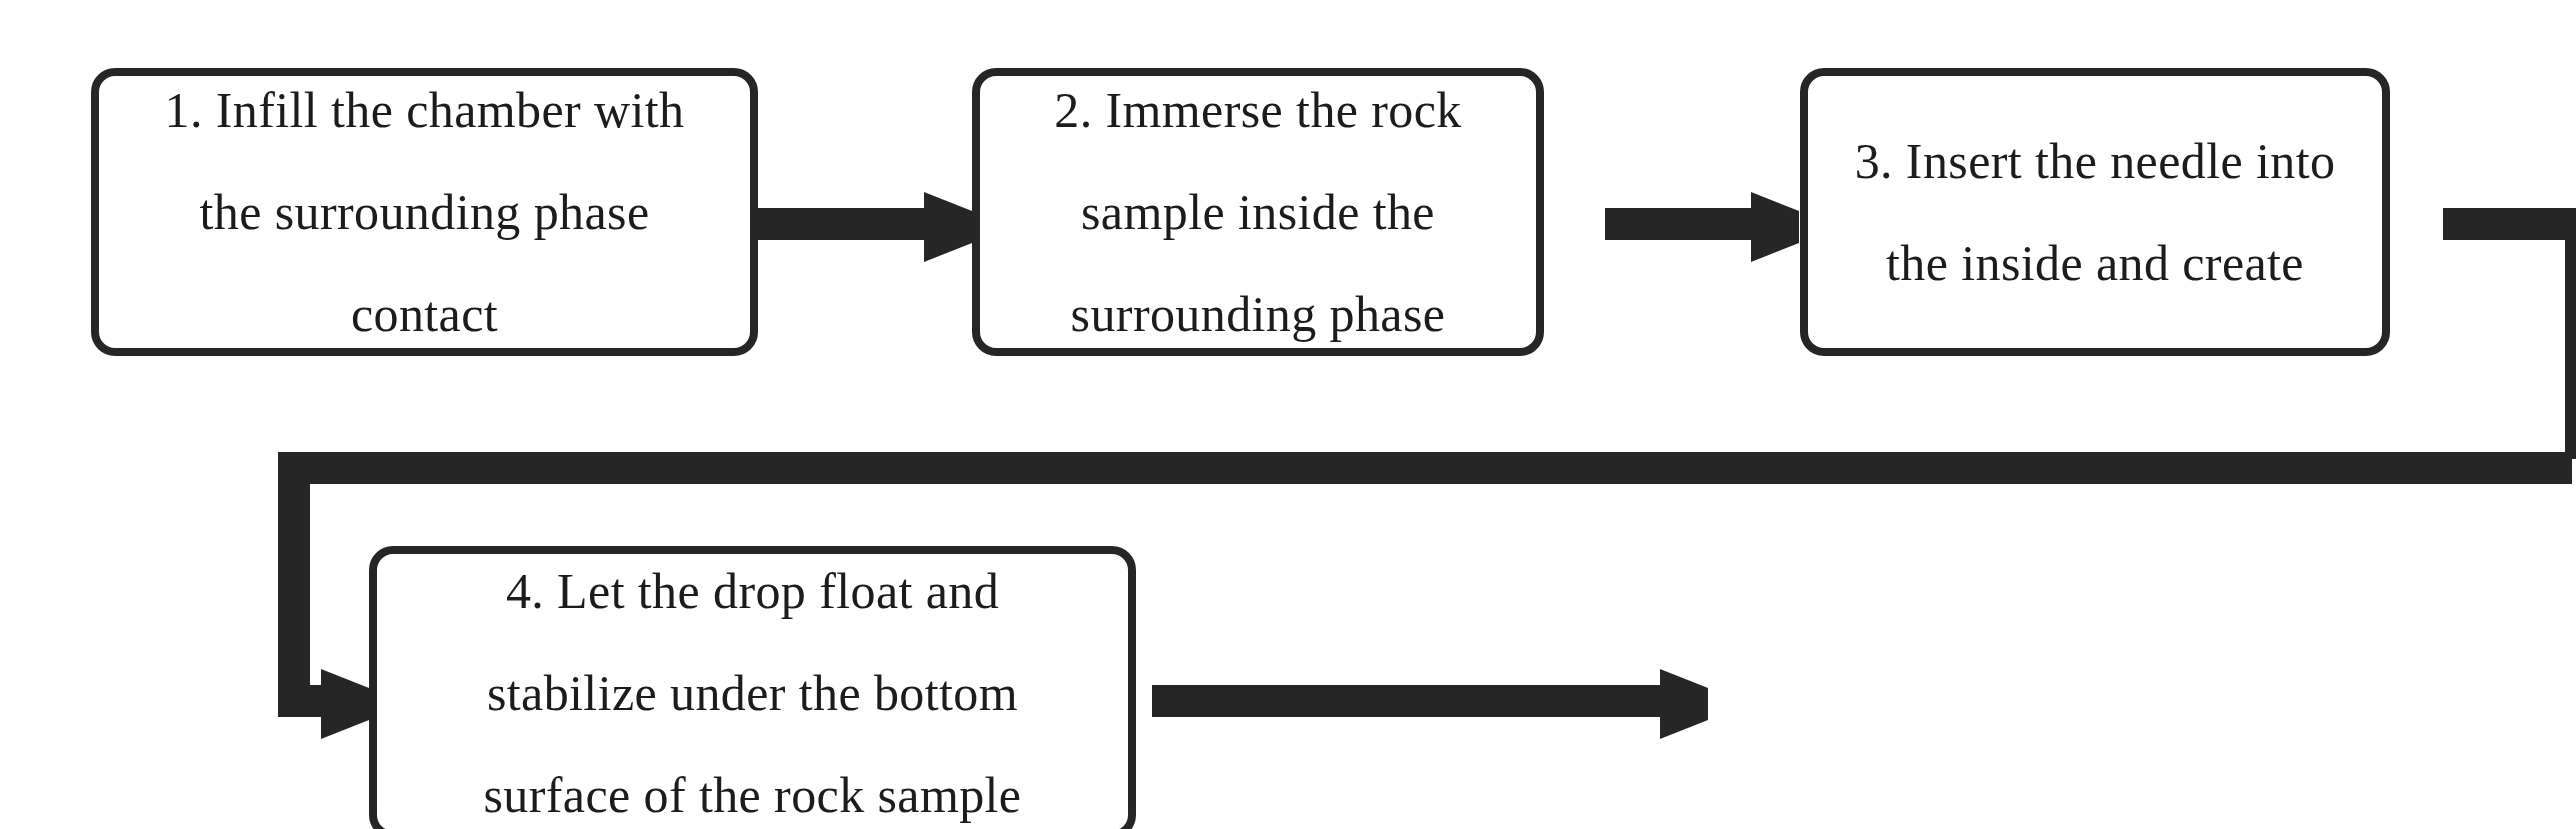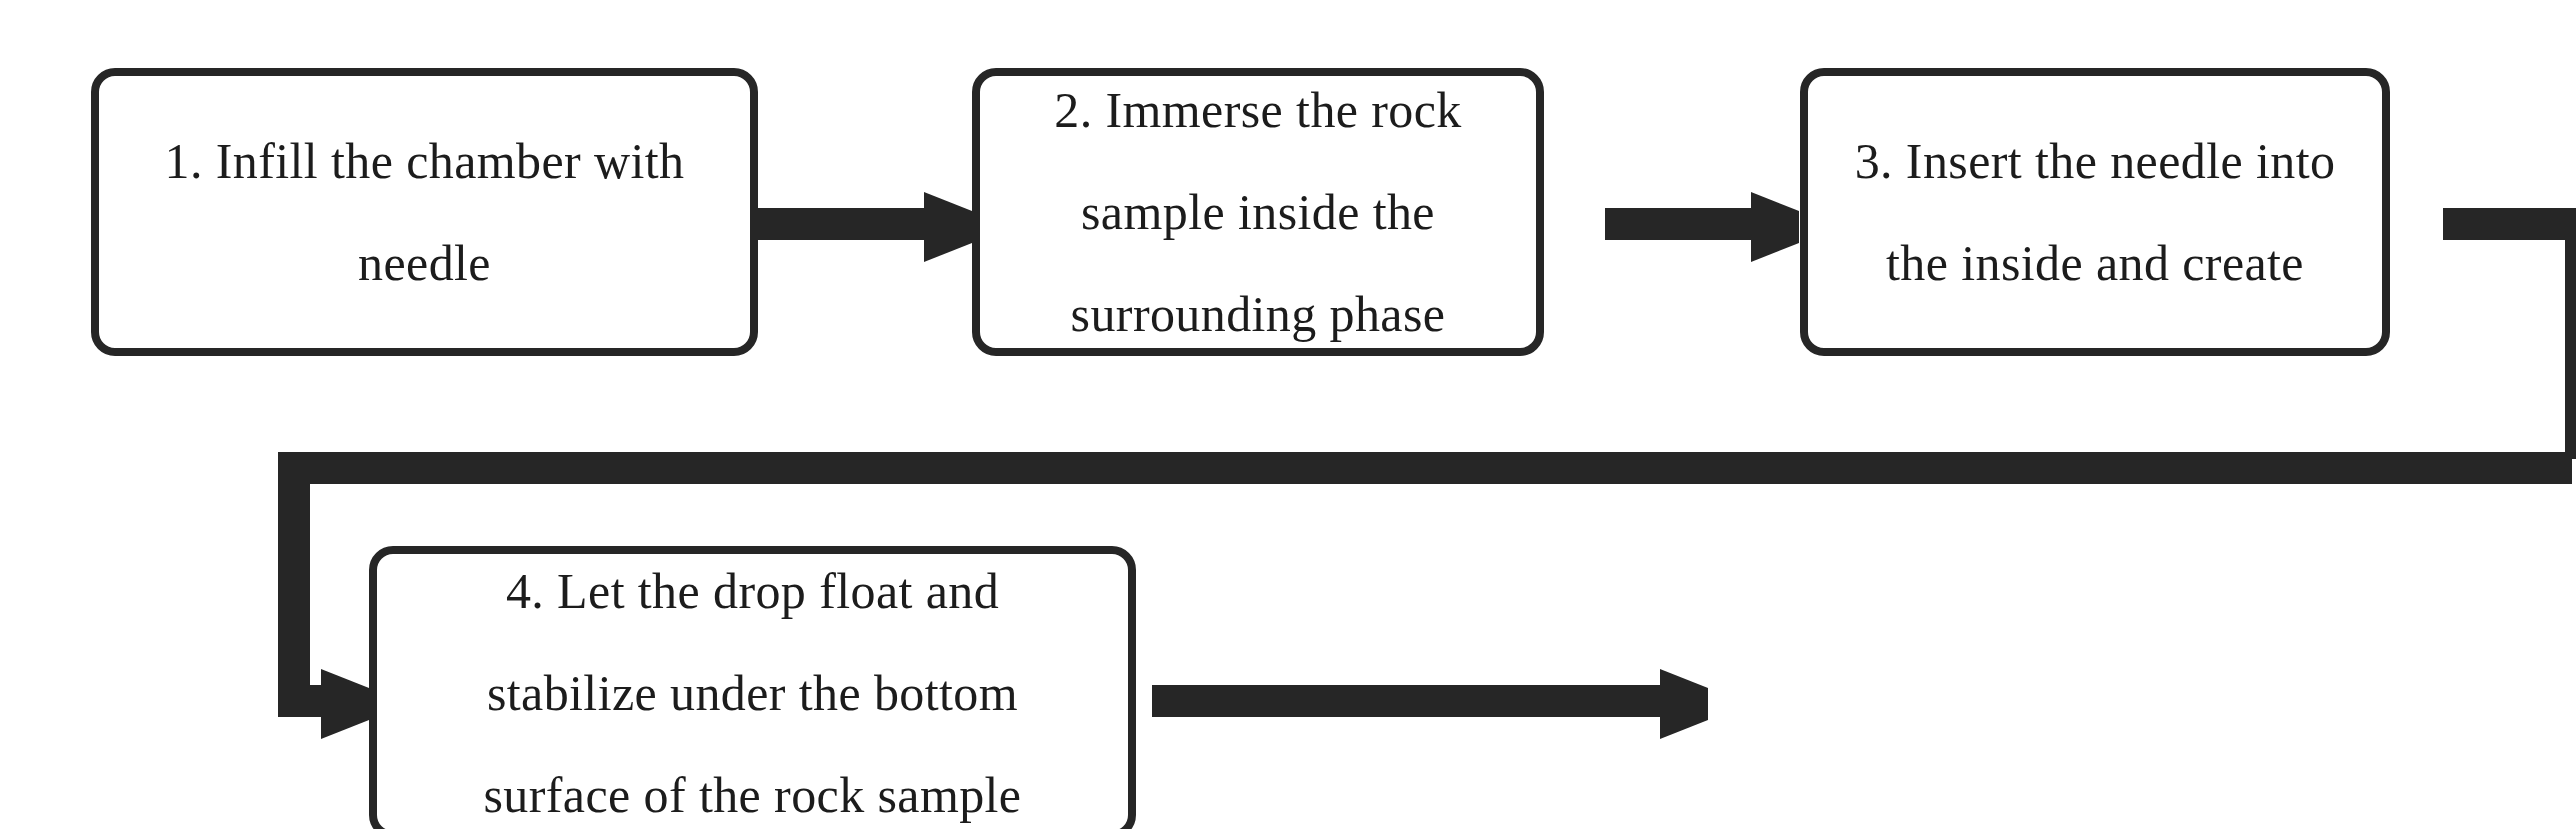--- a/index.html
+++ b/index.html
@@ -67,21 +67,22 @@
   #a45-line { left: 1120px; top: 653px; width: 515px; height: 7.2px; }
   #a45-head { left: 1628px; top: 637px; }
 </style>
 </head>
 <body>
 
 <div class="canvas">
 
   <div class="flow-box" id="box1">
     <div class="line">1. Infill the chamber with</div>
-    <div class="line">needle</div>
+    <div class="line">the surrounding phase</div>
+    <div class="line">contact</div>
   </div>
 
   <div class="flow-box" id="box2">
     <div class="line">2. Immerse the rock</div>
     <div class="line">sample inside the</div>
     <div class="line">surrounding phase</div>
   </div>
 
   <div class="flow-box" id="box3">
     <div class="line">3. Insert the needle into</div>

